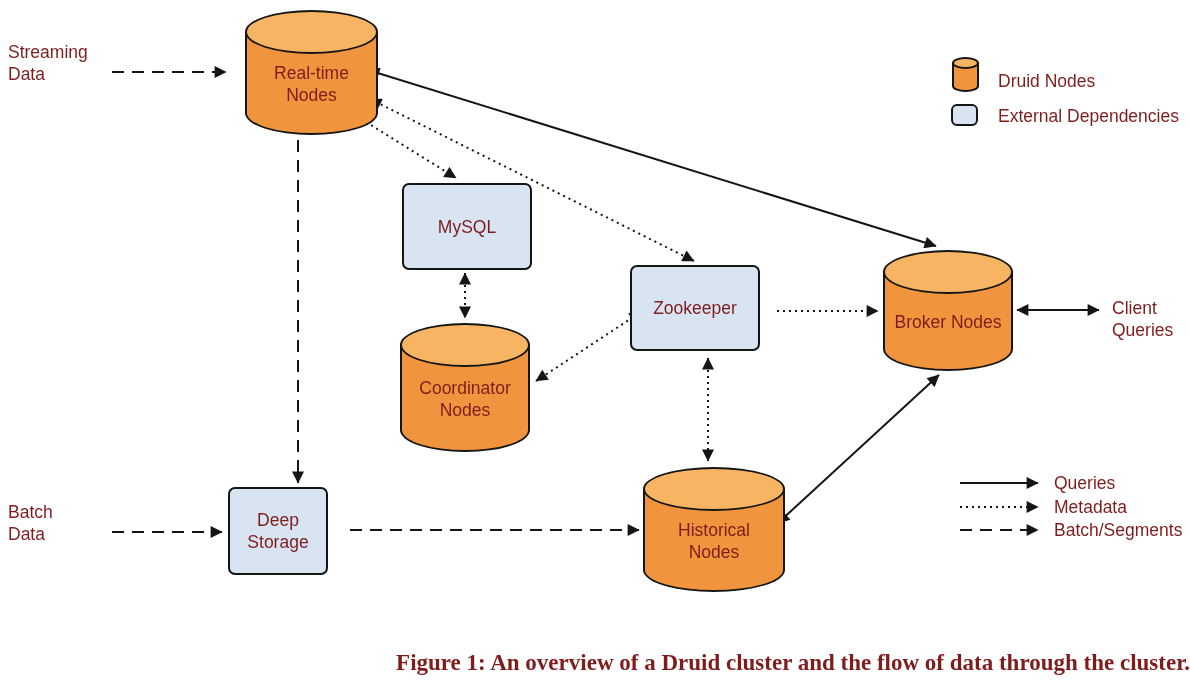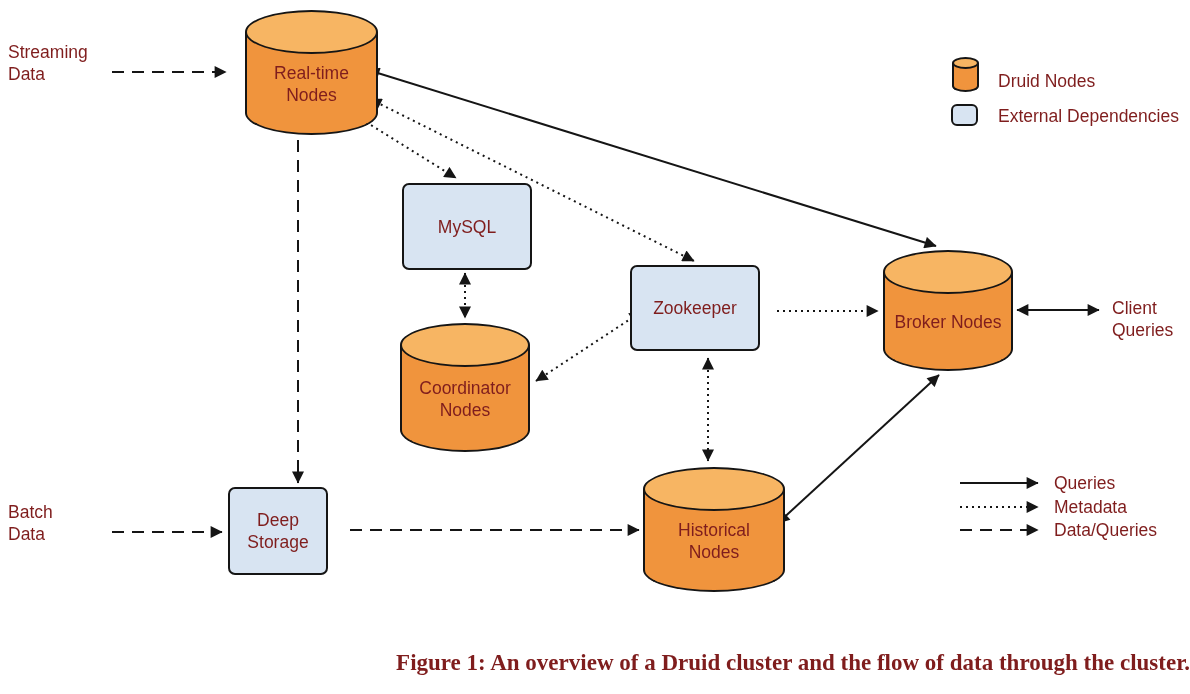--- a/index.html
+++ b/index.html
@@ -136,18 +136,18 @@
   <div class="lrow" id="lrow-1">
     <svg width="88" height="14">
       <line class="edge" x1="2" y1="7" x2="80" y2="7" marker-end="url(#arrowhead)" data-style="dotted"></line>
     </svg>
     <span class="llabel">Metadata</span>
   </div>
   <div class="lrow" id="lrow-2">
     <svg width="88" height="14">
       <line class="edge" x1="2" y1="7" x2="80" y2="7" marker-end="url(#arrowhead)" data-style="dashed"></line>
     </svg>
-    <span class="llabel">Data/Queries</span>
+    <span class="llabel">Batch/Segments</span>
   </div>
 
   <div class="caption">Figure 1: An overview of a Druid cluster and the flow of data through the cluster.</div>
 
 </div>
 
 </body></html>

